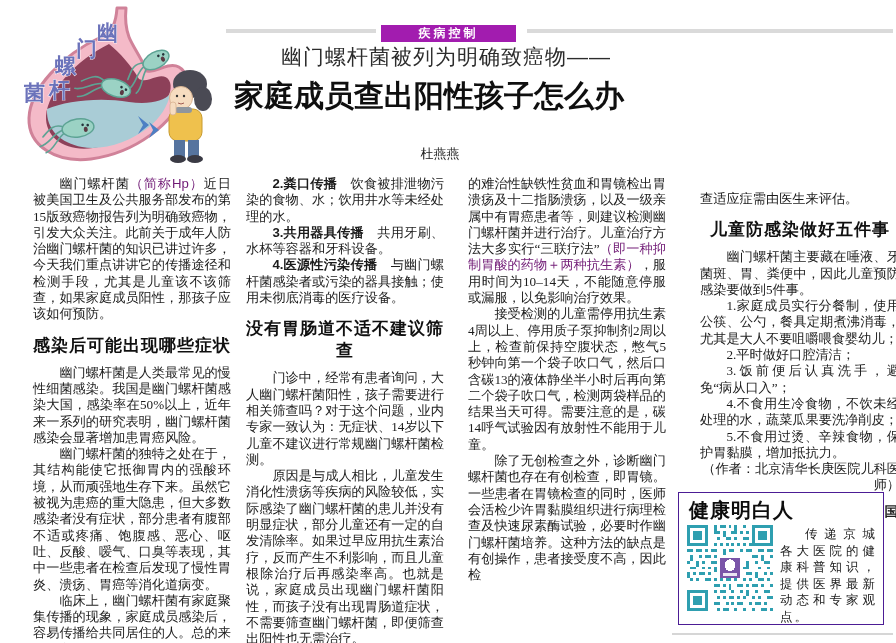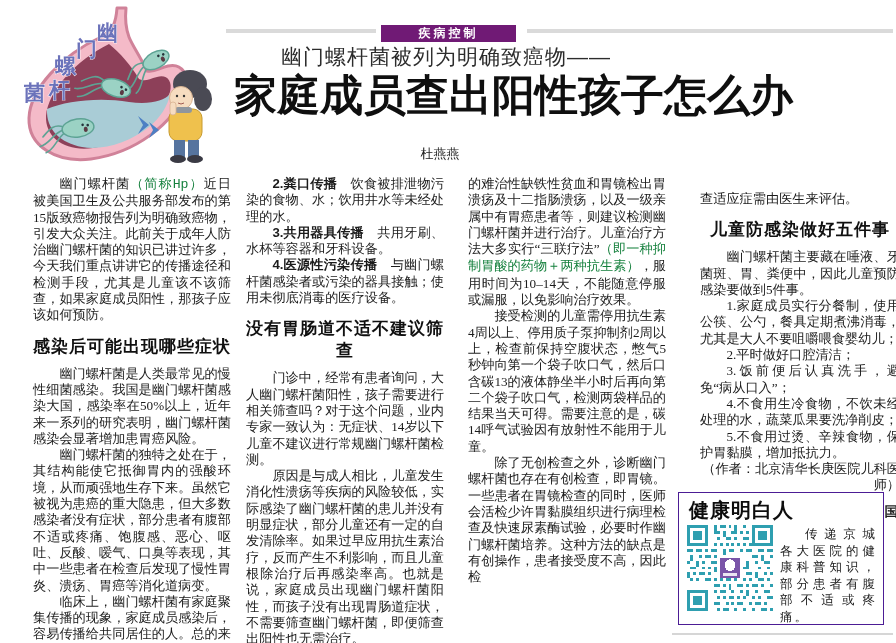--- a/index.html
+++ b/index.html
@@ -2,38 +2,38 @@
 <html><head>
 <meta charset="utf-8">
 <style>
   html,body{margin:0;padding:0;background:#ffffff;}
   .page{position:relative;width:896px;height:643px;background:#fff;overflow:hidden;
         font-family:"Liberation Serif",serif;color:#1b1b1b;}
   
   .rule{position:absolute;height:4px;background:#dadada;}
   .rule-left{left:226px;top:29px;width:150px;}
   .rule-right{left:527px;top:29px;width:366px;}
-  .tag{position:absolute;left:381px;top:25px;width:135px;height:17px;background:#701a75;
+  .tag{position:absolute;left:381px;top:25px;width:135px;height:17px;background:#a21caf;
        color:#fff;font:bold 12px/17px "Liberation Sans",sans-serif;text-align:center;letter-spacing:3px;}
   .subtitle{position:absolute;left:281px;top:44px;font:400 21px/26px "Liberation Sans",sans-serif;
             color:#2c2c2c;letter-spacing:1px;white-space:nowrap;}
-  .title{position:absolute;left:234px;top:70px;margin:0;font-weight:bold;font-size:43px;line-height:52px;
+  .title{position:absolute;left:234px;top:70px;margin:0;font-weight:bold;font-size:30px;line-height:52px;
          font-family:"Liberation Serif",serif;color:#0f0f0f;white-space:nowrap;}
   .author{position:absolute;left:340px;top:146px;width:200px;text-align:center;
           font:13px/16px "Liberation Serif",serif;color:#222;}
   
   .col{position:absolute;top:176px;width:198px;font-size:13.2px;line-height:16.3px;
        text-align:justify;color:#1b1b1b;}
   .col1{left:33px;}.col2{left:246px;}.col3{left:468px;}.col4{left:700px;width:200px;margin-top:15px;}
   .col p{margin:0;text-indent:2em;}
   .col p.cont{text-indent:0;}
   .sec{margin:12px 0 8px;font:bold 17px/22px "Liberation Sans",sans-serif;color:#101010;
        text-align:center;letter-spacing:1px;}
   .lead{font-family:"Liberation Sans",sans-serif;font-weight:bold;}
-  .kai{font-family:Liberation Mono, monospace;color:#15803d;}
+  .kai{font-family:Liberation Sans, sans-serif;color:#701a75;}
   .byline{text-indent:0 !important;text-align:right;}
   .credit{margin-top:10px !important;text-indent:0 !important;text-align:right;
           font-weight:bold;letter-spacing:2px;font-size:13.5px;}
   
   .promo{position:absolute;left:678px;top:492px;width:206px;height:133px;border:1px solid #4c1d95;
          box-sizing:border-box;background:#fff;}
   .promo-title{margin:5px 0 3px 10px;font:bold 20px/24px "Liberation Sans",sans-serif;
                color:#0d0d0d;letter-spacing:1px;}
   .promo-row{display:flex;padding:0 6px 0 8px;}
   .qr{width:86px;height:86px;flex:none;}
@@ -279,18 +279,18 @@
         <rect x="23" y="1" width="5" height="5" fill="#ffffff"></rect>
           <rect x="24" y="2" width="3" height="3" fill="#2f9fb0"></rect>
         <rect x="1" y="23" width="5" height="5" fill="#ffffff"></rect>
           <rect x="2" y="24" width="3" height="3" fill="#2f9fb0"></rect>
         <g>
           <rect x="11" y="11" width="7" height="7" rx="1" fill="#7a55a8"></rect>
           <ellipse cx="14.5" cy="13.6" rx="1.8" ry="2" fill="#ffffff"></ellipse>
           <rect x="12" y="16.3" width="5" height="1" fill="#ffffff" opacity="0.85"></rect>
         </g>
       </svg>
-      <div class="promo-text">传递京城各大医院的健康科普知识，部分患者有腹部不适或疼痛。</div>
+      <div class="promo-text">传递京城各大医院的健康科普知识，提供医界最新动态和专家观点。</div>
     </div>
   </div>
 
   <div class="bottom-rule"></div>
 </div>
 
 </body></html>

